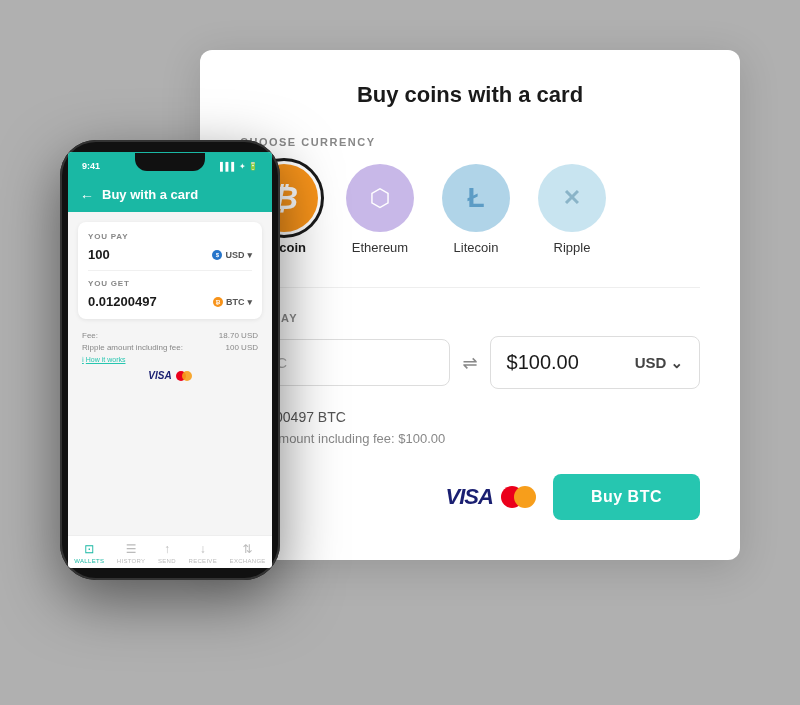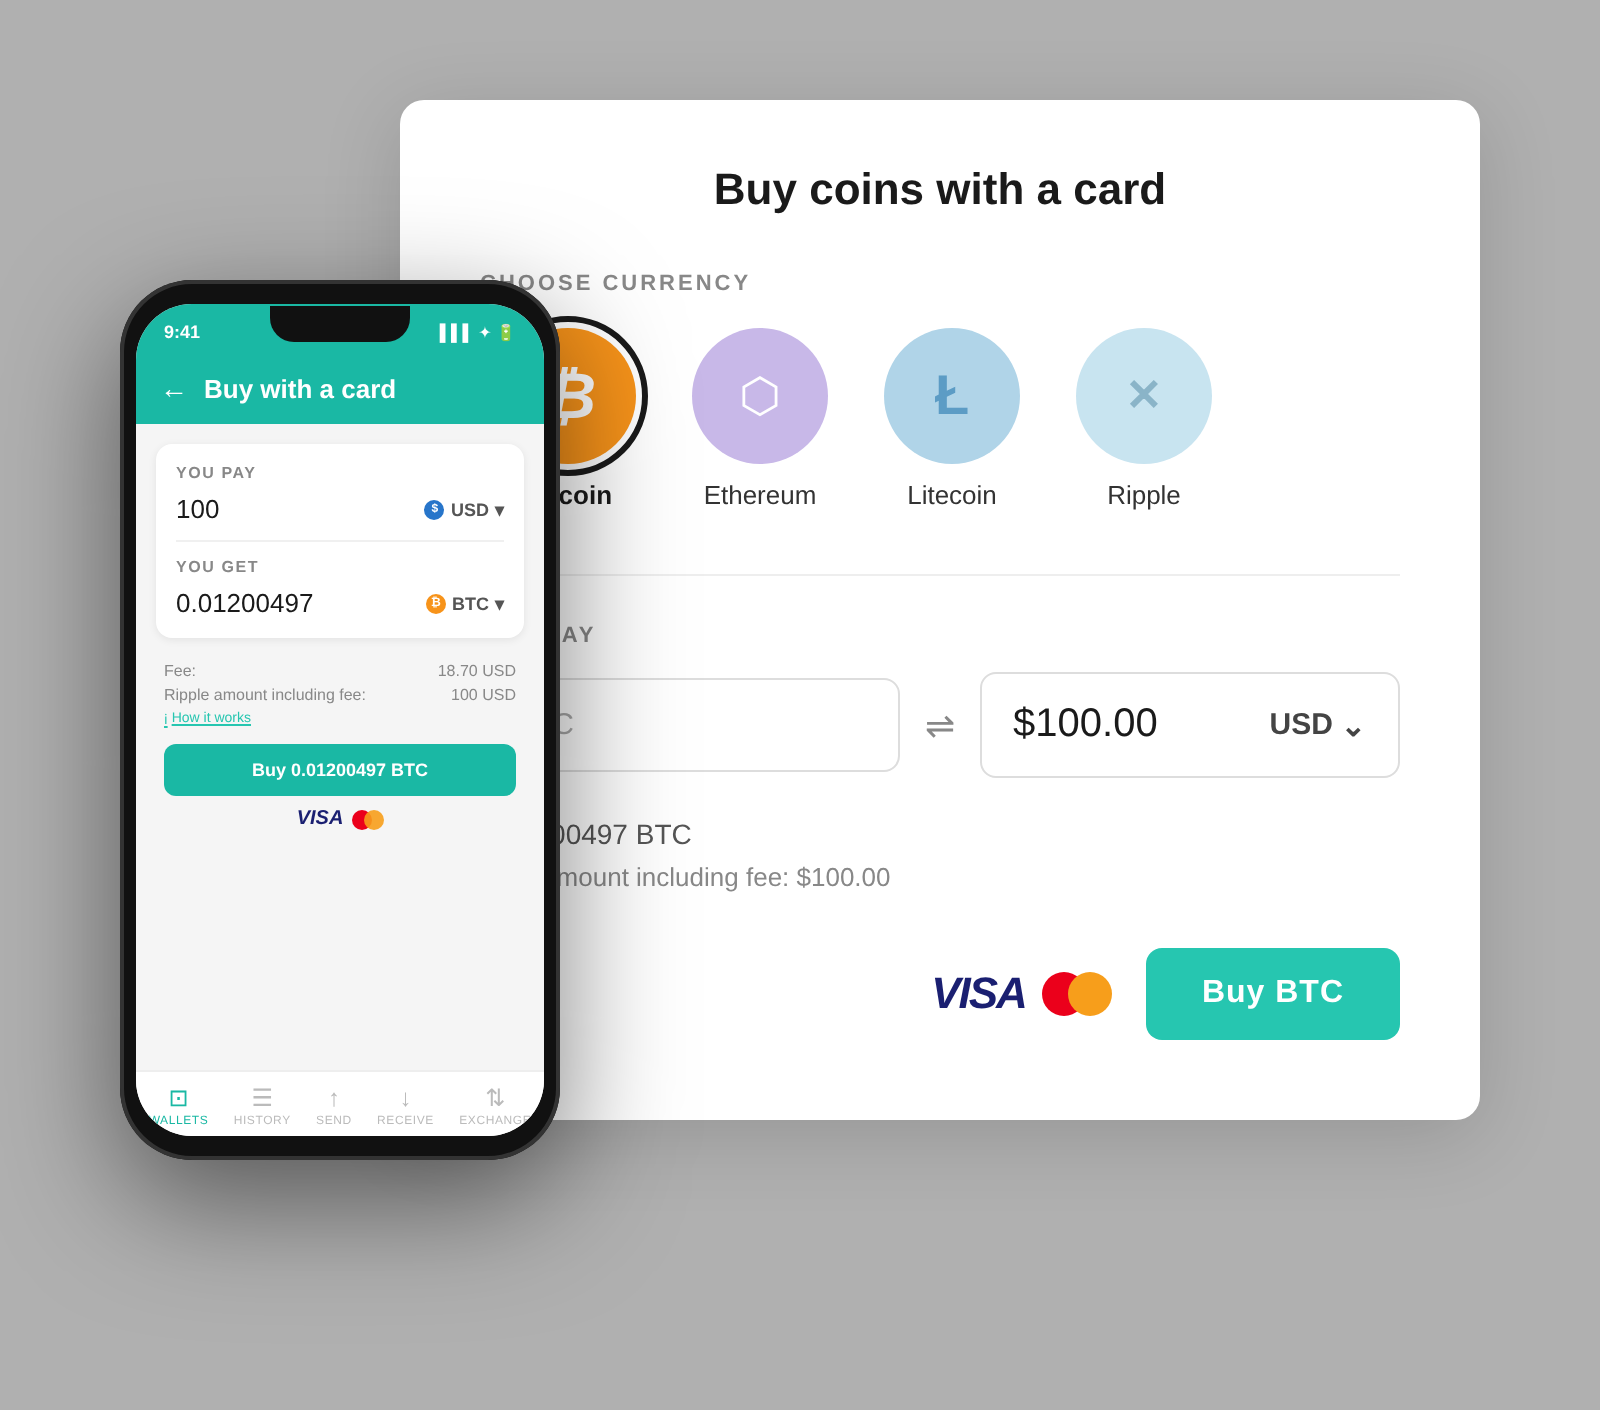--- a/index.html
+++ b/index.html
@@ -191,21 +191,21 @@
       background: #f79e1b;
       position: absolute;
       left: 13px;
     }
 
     .buy-btn {
       background: #26c6b0;
       color: #fff;
       border: none;
       border-radius: 8px;
-      padding: 14px 28px;
+      padding: 14px 38px;
       font-size: 16px;
       font-weight: 700;
       cursor: pointer;
       letter-spacing: 0.5px;
     }
 
     .faq-link {
       font-size: 13px;
       color: #26c6b0;
       text-decoration: underline;
@@ -239,21 +239,21 @@
       height: 18px;
       background: #111;
       border-radius: 0 0 12px 12px;
       z-index: 20;
     }
 
     .phone-screen {
       width: 100%;
       height: 100%;
       background: #f5f5f5;
-      border-radius: 28px;
+      border-radius: 4px;
       overflow: hidden;
       display: flex;
       flex-direction: column;
     }
 
     .phone-status-bar {
       background: #1ab8a4;
       height: 28px;
       display: flex;
       align-items: center;
@@ -315,21 +315,21 @@
 
     .phone-field-row {
       display: flex;
       align-items: center;
       justify-content: space-between;
     }
 
     .phone-field-value {
       font-size: 13px;
       color: #1a1a1a;
-      font-weight: 400;
+      font-weight: 700;
     }
 
     .phone-field-currency {
       display: flex;
       align-items: center;
       gap: 3px;
       font-size: 9px;
       color: #555;
       font-weight: 600;
     }
@@ -621,21 +621,20 @@
           </div>
           <div class="phone-fee-row">
             <span>Ripple amount including fee:</span>
             <span>100 USD</span>
           </div>
           <div class="phone-how-it-works">
             <span>ℹ</span>
             <span>How it works</span>
           </div>
 
-          <button class="phone-buy-btn">Buy 0.01200497 BTC</button>
 
           <div class="phone-cards-row">
             <span class="phone-visa">VISA</span>
             <div class="phone-mc">
               <div class="phone-mc-l"></div>
               <div class="phone-mc-r"></div>
             </div>
           </div>
         </div>
       </div>

